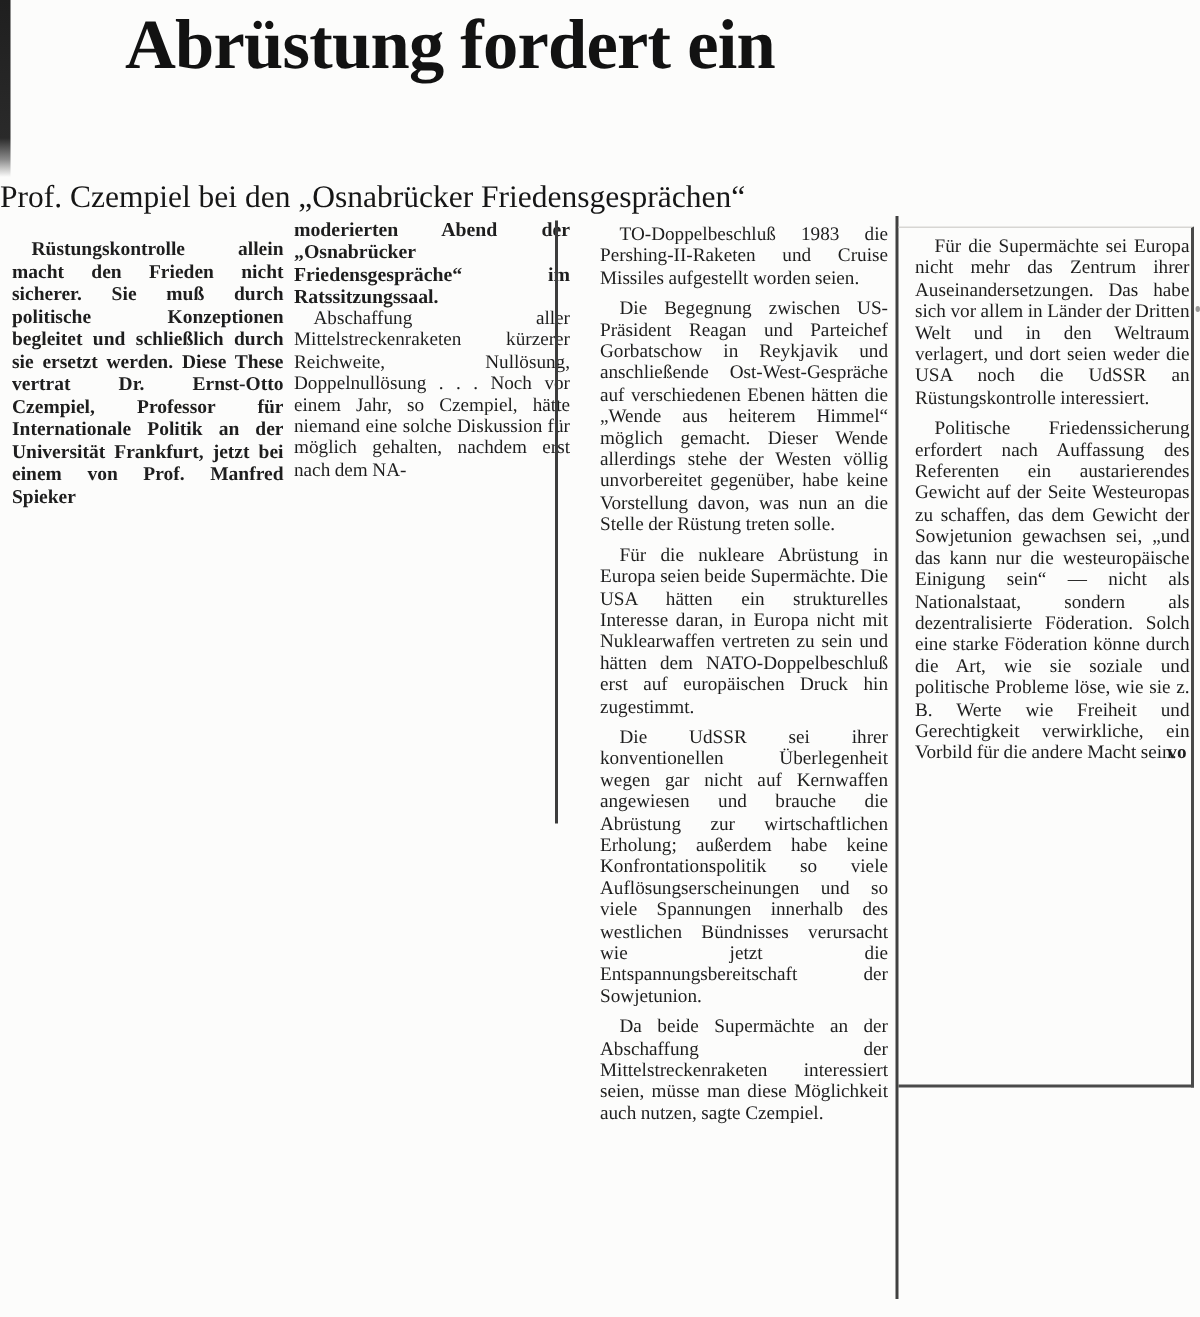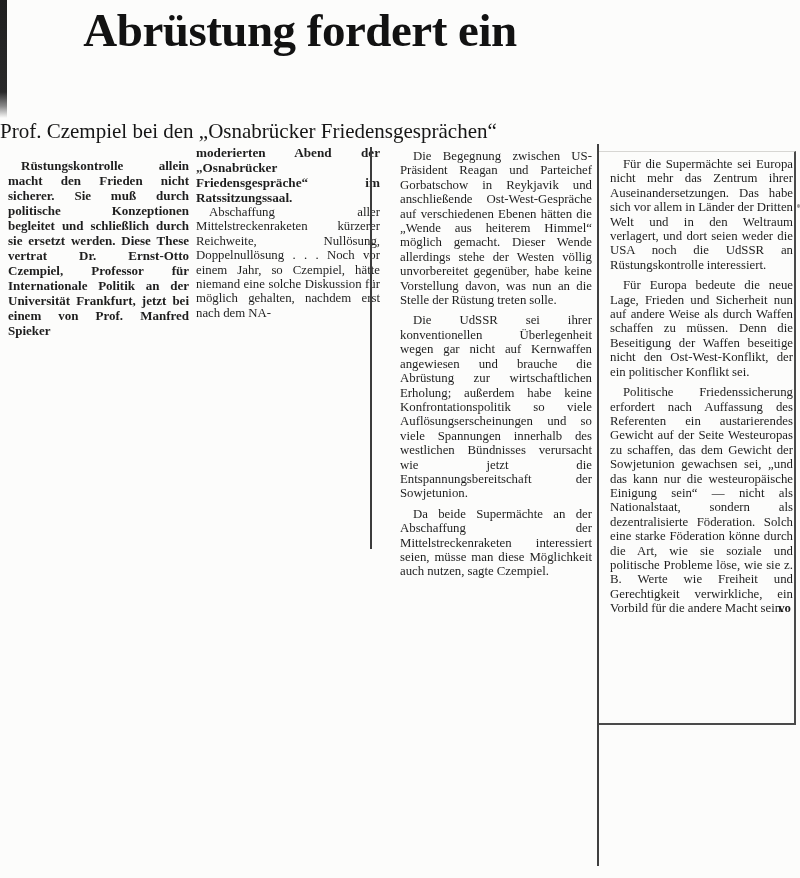--- a/index.html
+++ b/index.html
@@ -83,30 +83,31 @@
 
   <div class="col col2">
     <p class="lead-cont">moderierten Abend der „Osnabrücker Friedensgespräche“ im Ratssitzungssaal.</p>
     <div>
         <p class="para">Abschaffung aller Mittelstreckenraketen kürzerer Reichweite, Nullösung, Doppelnullösung . . . Noch vor einem Jahr, so Czempiel, hätte niemand eine solche Diskussion für möglich gehalten, nachdem erst nach dem NA-</p>
       </div>
   </div>
 
   <div class="col col3">
     <div>
+        <p class="para">TO-Doppelbeschluß 1983 die Pershing-II-Raketen und Cruise Missiles aufgestellt worden seien.</p>
         <p class="para">Die Begegnung zwischen US-Präsident Reagan und Parteichef Gorbatschow in Reykjavik und anschließende Ost-West-Gespräche auf verschiedenen Ebenen hätten die „Wende aus heiterem Himmel“ möglich gemacht. Dieser Wende allerdings stehe der Westen völlig unvorbereitet gegenüber, habe keine Vorstellung davon, was nun an die Stelle der Rüstung treten solle.</p>
+        <p class="para">Für die nukleare Abrüstung in Europa seien beide Supermächte. Die USA hätten ein strukturelles Interesse daran, in Europa nicht mit Nuklearwaffen vertreten zu sein und hätten dem NATO-Doppelbeschluß erst auf europäischen Druck hin zugestimmt.</p>
         <p class="para">Die UdSSR sei ihrer konventionellen Überlegenheit wegen gar nicht auf Kernwaffen angewiesen und brauche die Abrüstung zur wirtschaftlichen Erholung; außerdem habe keine Konfrontationspolitik so viele Auflösungserscheinungen und so viele Spannungen innerhalb des westlichen Bündnisses verursacht wie jetzt die Entspannungsbereitschaft der Sowjetunion.</p>
         <p class="para">Da beide Supermächte an der Abschaffung der Mittelstreckenraketen interessiert seien, müsse man diese Möglichkeit auch nutzen, sagte Czempiel.</p>
       </div>
   </div>
 
   <div class="col col4">
     <div>
         <p class="para">Für die Supermächte sei Europa nicht mehr das Zentrum ihrer Auseinandersetzungen. Das habe sich vor allem in Länder der Dritten Welt und in den Weltraum verlagert, und dort seien weder die USA noch die UdSSR an Rüstungskontrolle interessiert.</p>
-        <p class="para">Für Europa bedeute die neue Lage, Frieden und Sicherheit nun auf andere Weise als durch Waffen schaffen zu müssen. Denn die Beseitigung der Waffen beseitige nicht den Ost-West-Konflikt, der ein politischer Konflikt sei.</p>
         <p class="para">Politische Friedenssicherung erfordert nach Auffassung des Referenten ein austarierendes Gewicht auf der Seite Westeuropas zu schaffen, das dem Gewicht der Sowjetunion gewachsen sei, „und das kann nur die westeuropäische Einigung sein“ — nicht als Nationalstaat, sondern als dezentralisierte Föderation. Solch eine starke Föderation könne durch die Art, wie sie soziale und politische Probleme löse, wie sie z. B. Werte wie Freiheit und Gerechtigkeit verwirkliche, ein Vorbild für die andere Macht sein.</p>
       </div>
     <div class="byline">vo</div>
   </div>
 
   <div class="rule rule-col2-col3"></div>
   <div class="rule rule-col3-col4"></div>
   <div class="col4-box"></div>
 
   <div class="speck" style="left:797px;top:204px;width:3px;height:4px;"></div>

